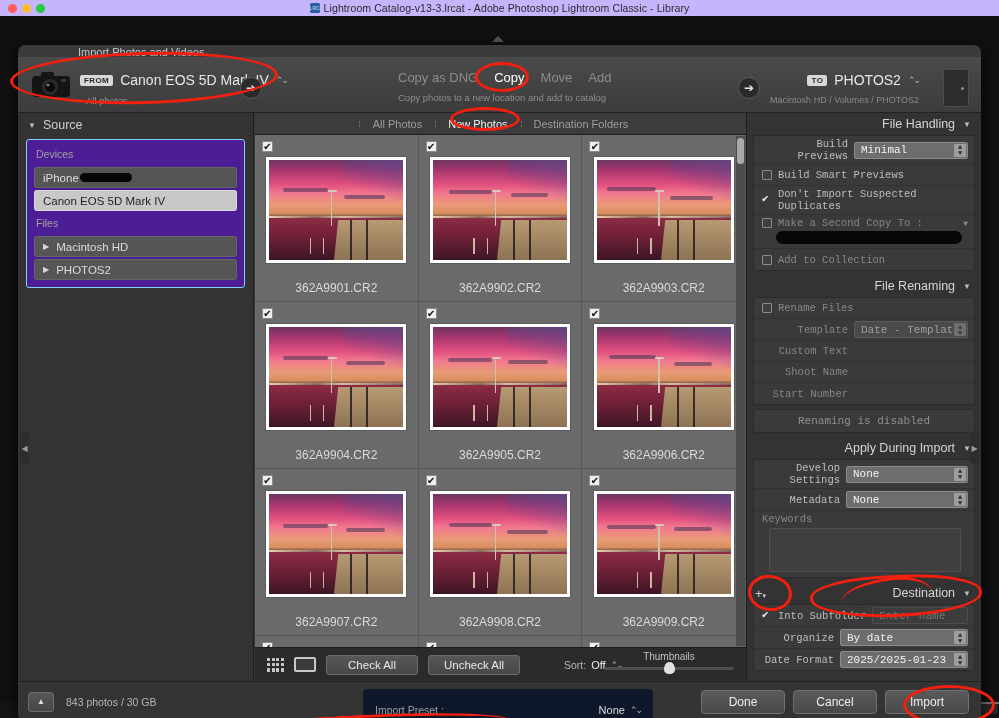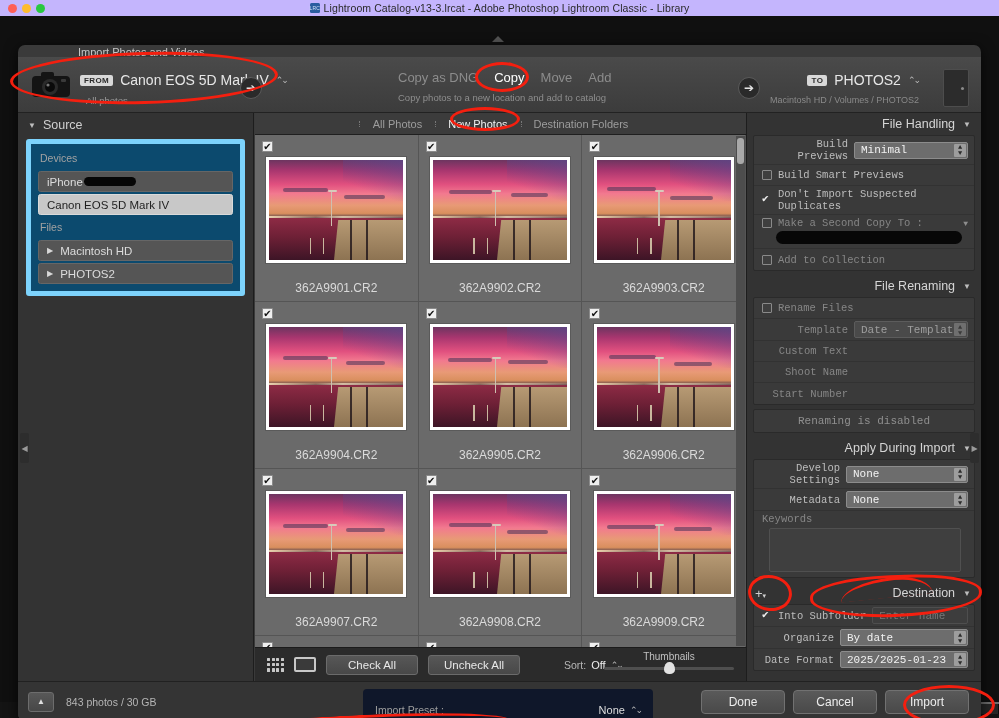--- a/index.html
+++ b/index.html
@@ -121,22 +121,22 @@
   .left-panel {
     position: absolute; left: 0; top: 68px; width: 236px; bottom: 40px;
     background: #333333; border-right: 1px solid #1d1d1d;
   }
   .panel-head {
     height: 24px; display: flex; align-items: center; gap: 7px; padding-left: 10px;
     font-size: 12.5px; color: #d0d0d0; background: #333;
   }
   .tri { font-size: 8px; color: #bdbdbd; }
   .src-box {
-    margin: 2px 8px 0 8px; background: #0c4a6e;
-    border: 5px solid #7dd3fc; border-radius: 3px; padding: 4px 0 5px 0;
+    margin: 2px 8px 0 8px; background: #4c1d95;
+    border: 1px solid #7dd3fc; border-radius: 3px; padding: 4px 0 5px 0;
   }
   .grp-label { font-size: 10.5px; color: #a2a2a2; padding: 4px 0 5px 9px; }
   .src-item {
     margin: 2px 7px; height: 21px; border-radius: 2.5px;
     background: #555555; border: 1px solid #666;
     display: flex; align-items: center; padding-left: 8px;
     font-size: 11.5px; color: #dcdcdc;
   }
   .src-item.selected { background: #c8c8c8; border-color: #dadada; color: #1f1f1f; }
   .src-item .disc-tri { font-size: 8px; color: #d8d8d8; margin-right: 7px; }

